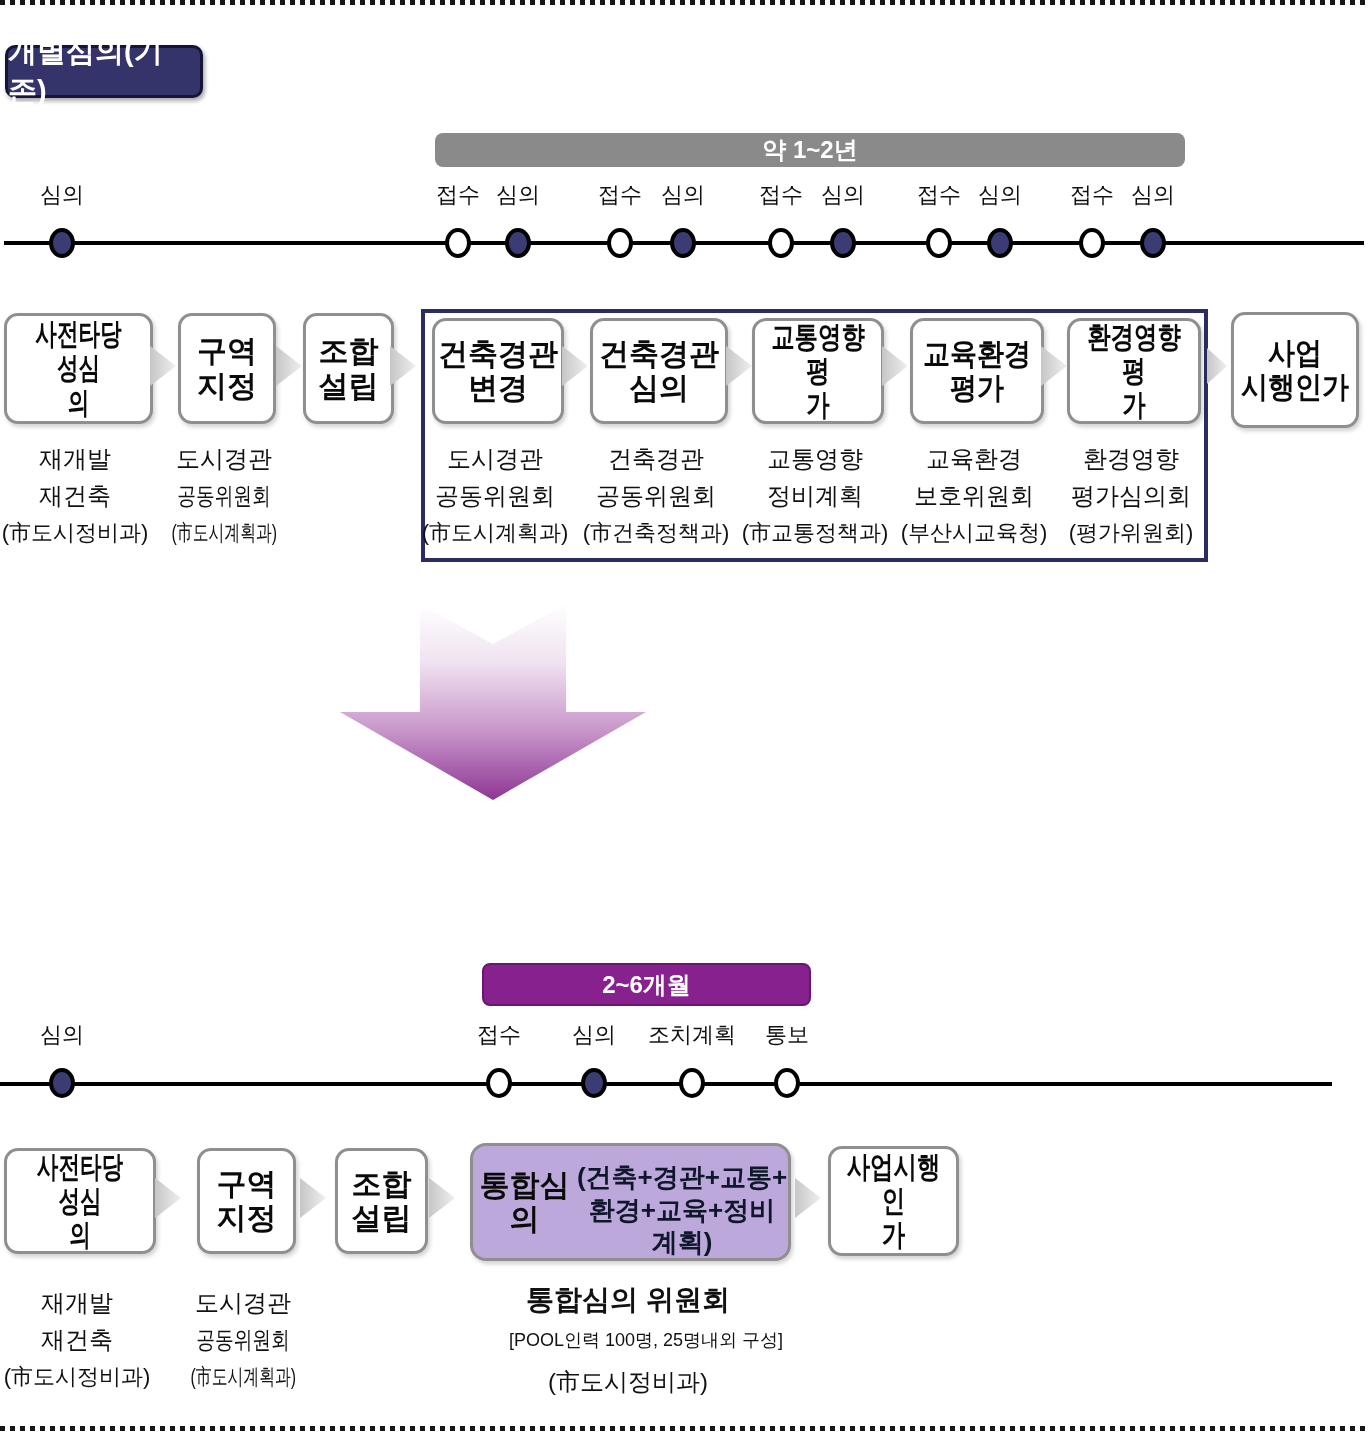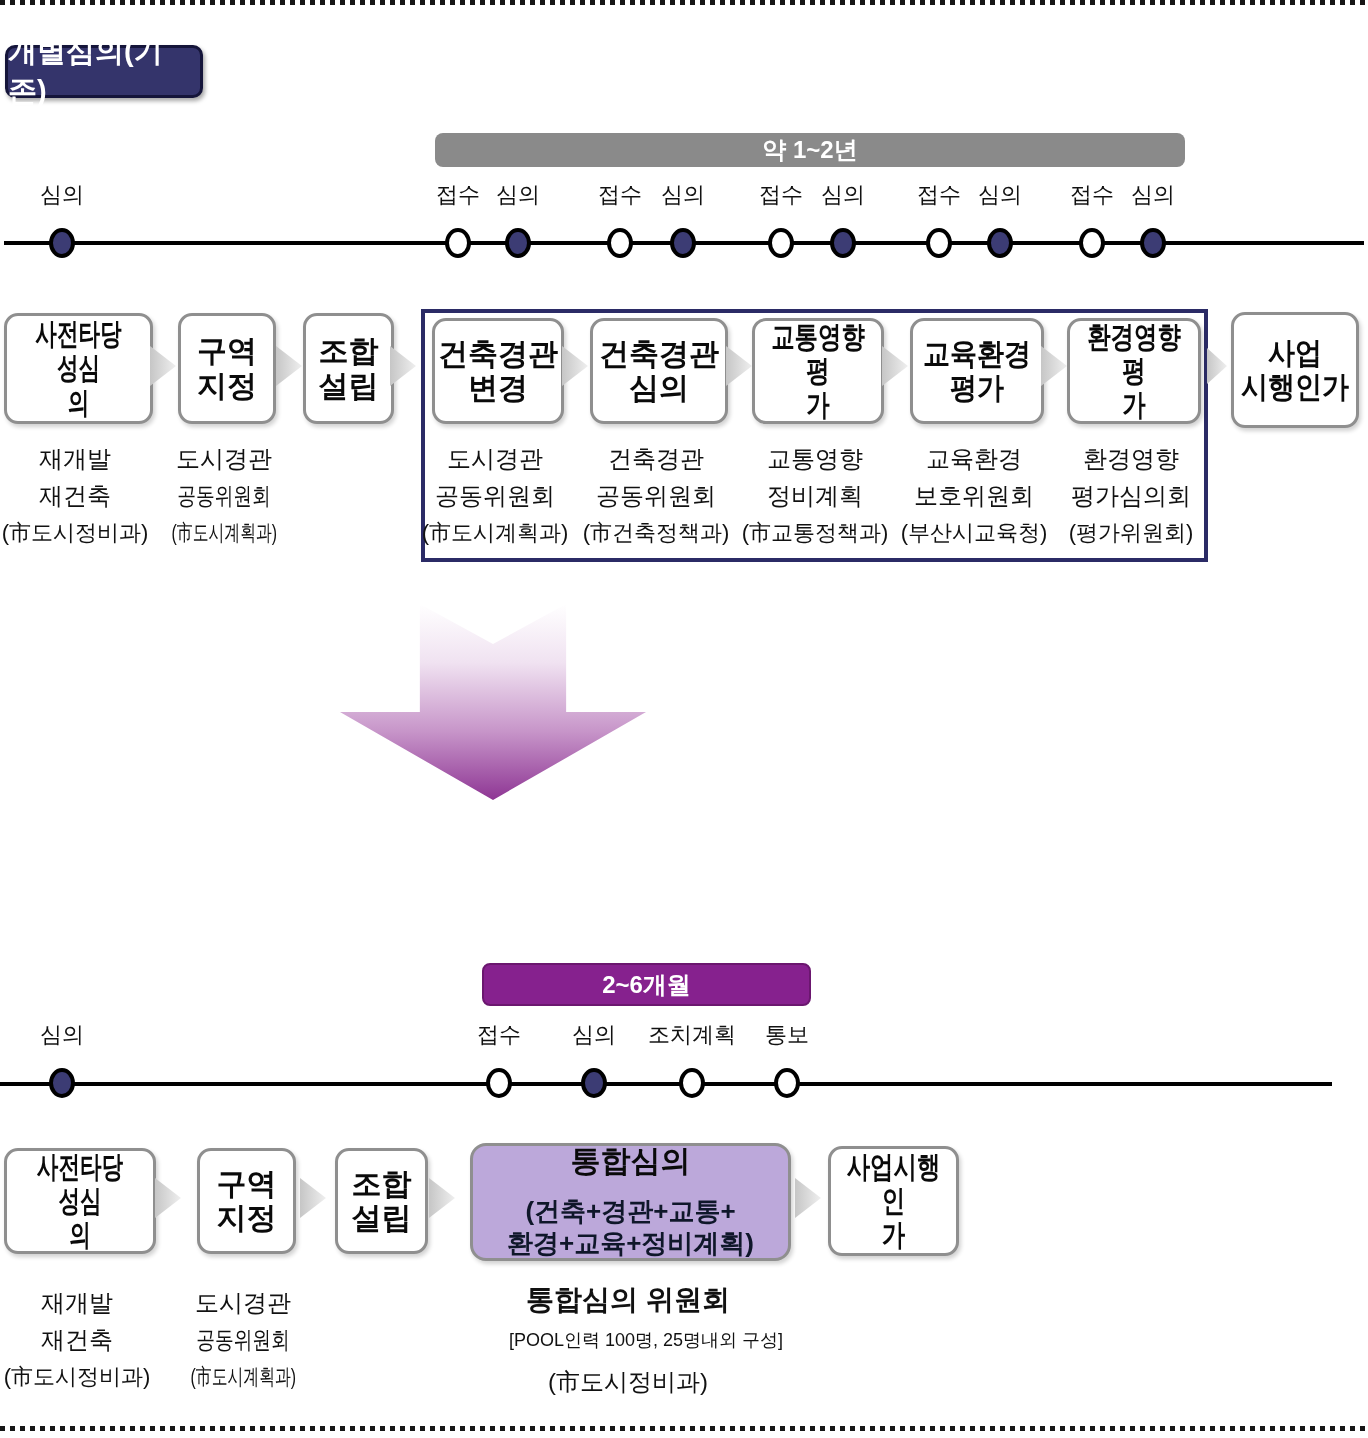--- a/index.html
+++ b/index.html
@@ -20,21 +20,21 @@
   .durbar.purple{background:#86218E;border:2px solid #6B176F;}
   .hline{position:absolute;height:4px;background:#000;}
   .lbl{position:absolute;text-align:center;font-size:22px;color:#111;}
   .dot{position:absolute;width:18px;height:22px;border:4px solid #000;border-radius:50%;background:#fff;}
   .dot.navy{background:#3C3C74;}
   .pbox{position:absolute;background:#fff;border:3px solid #8F8F8F;border-radius:14px;
     display:flex;align-items:center;justify-content:center;text-align:center;
     font-weight:bold;font-size:30px;line-height:1.14;color:#0a0a0a;
     box-shadow:2px 3px 4px rgba(0,0,0,.18);}
   .pbox .t{white-space:pre-line;display:inline-block;}
-  .pbox.lilac{background:#BCA8DA;border-radius:16px;flex-direction:column;}
+  .pbox.lilac{background:#BCA8DA;border-radius:16px;flex-direction:row;}
   .lilac .detail{white-space:pre-line;font-size:26px;font-weight:bold;color:#0f172a;line-height:1.25;margin-top:16px;}
   .sqz72{transform:scaleX(.72);}
   .sqz78{transform:scaleX(.78);}
   .sqz90{transform:scaleX(.90);}
   .sq{display:inline-block;white-space:nowrap;}
   .tri{position:absolute;width:26px;height:40px;
     background:linear-gradient(90deg,#c6c6c6,#efefef);
     clip-path:polygon(0 0,100% 50%,0 100%);}
   .gbox{position:absolute;border:4px solid #2B2B66;background:#fff;}
   .subcol{position:absolute;text-align:center;color:#111;}

